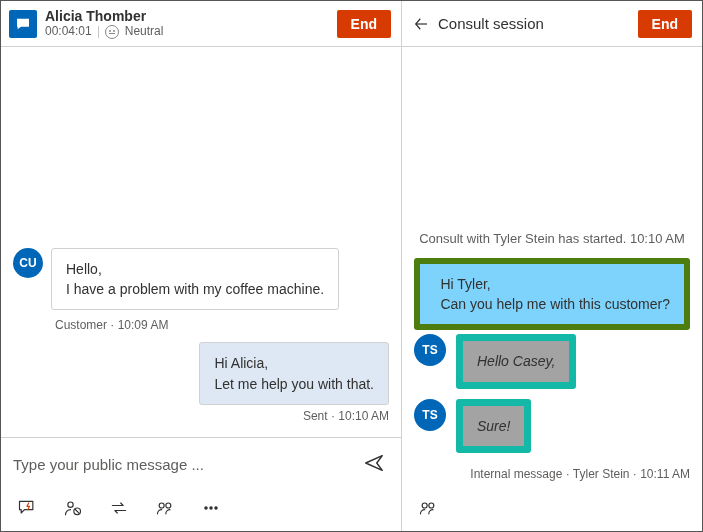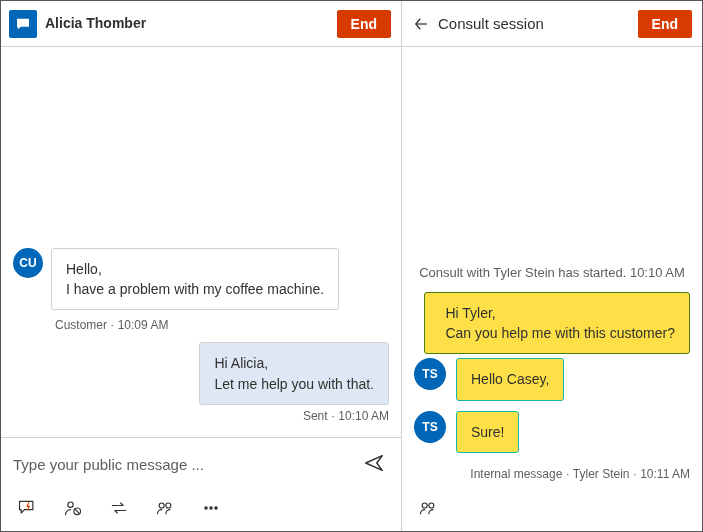--- a/index.html
+++ b/index.html
@@ -68,22 +68,22 @@
     color: #fff; font-size: 12px; font-weight: 600; display:flex;
     align-items:center; justify-content:center; flex:none;
   }
   .msgwrap { display: flex; flex-direction: column; max-width: 80%; }
   .bubble {
     padding: 10px 14px; border-radius: 3px; font-size: 14px; line-height: 1.45;
     white-space: pre-line;
   }
   .bubble.inbound { background: #fff; border: 1px solid #d1d1d1; }
   .bubble.outbound { background: #DDE8F4; border: 1px solid #d1d1d1; }
-  .bubble.internal-out { background: #fde047; border: 1px solid #4d7c0f; padding-left: 20px; }
-  .bubble.internal-in  { background: #fde047; border: 1px solid #14b8a6; }
+  .bubble.internal-out { background: #7dd3fc; border: 6px solid #4d7c0f; padding-left: 20px; }
+  .bubble.internal-in  { background: #a3a3a3; border: 7px solid #14b8a6; font-style: italic; }
   .meta {
     font-size: 12px; color: #605e5c; margin: 4px 0 10px 0;
   }
   .row.out { display:flex; flex-direction:column; align-items:flex-end; }
   .row.out .meta { align-self: flex-end; }
   .system-line {
     font-size: 13px; color: #605e5c; text-align: left; margin: 8px 0 10px 4px;
   }
   .panel-right .system-line.center { text-align: center; margin: 14px 0 12px; }
 
@@ -121,20 +121,28 @@
 
   <div class="panel panel-left">
     <div class="hdr">
       <div class="brand-icon">
         <svg viewBox="0 0 24 24">
             <path d="M3 4h18v12H9l-5 4V16H3z"></path>
           </svg>
       </div>
       <div class="hdr-col">
         <div class="hdr-name">Alicia Thomber</div>
+        <div class="hdr-sub">
+          <span>00:04:01</span>
+          <span class="vline"></span>
+          <span class="face-icon">
+              <span class="mouth"></span>
+            </span>
+          <span>Neutral</span>
+        </div>
       </div>
       <div class="hdr-spacer"></div>
       <button class="end-btn">End</button>
     </div>
 
     <div class="conv">
       <div class="conv-spacer"></div>
 
       <div class="row in">
         <div class="avatar">CU</div>

